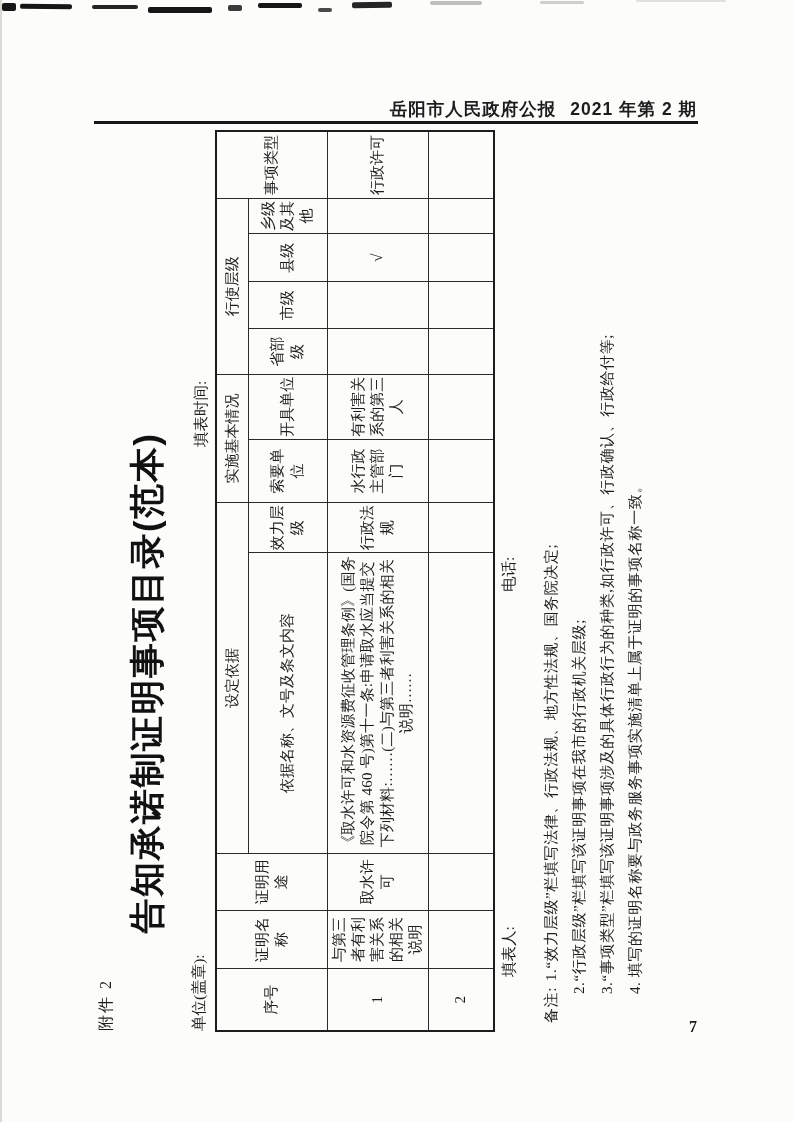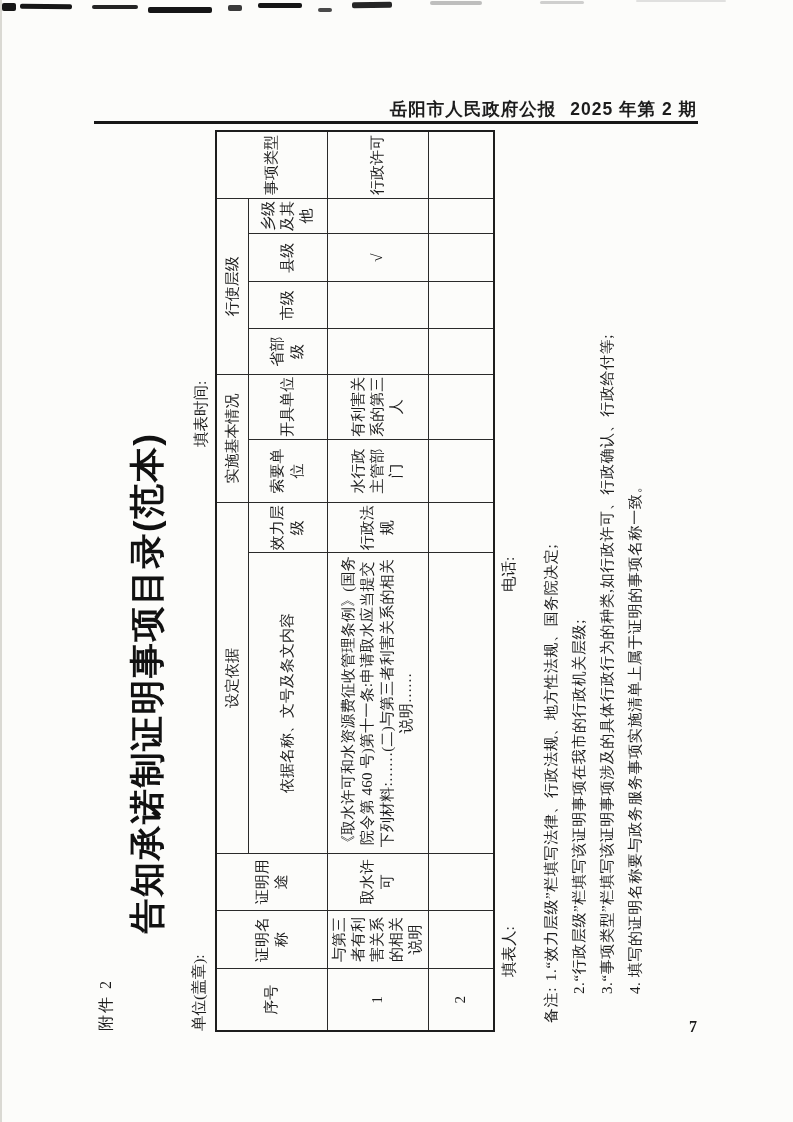--- a/index.html
+++ b/index.html
@@ -83,21 +83,21 @@
 <div class="smudge" style="left:148px;top:7px;width:64px;height:5.5px;"></div>
 <div class="smudge" style="left:228px;top:5px;width:14px;height:6px;background:#3a3a3a;"></div>
 <div class="smudge" style="left:258px;top:3px;width:44px;height:5px;"></div>
 <div class="smudge" style="left:318px;top:8px;width:14px;height:4px;background:#4a4a4a;"></div>
 <div class="smudge" style="left:352px;top:2px;width:40px;height:6px;transform:rotate(-1deg);background:#262626;"></div>
 <div class="smudge" style="left:430px;top:1px;width:52px;height:3.5px;background:#8a8a8a;opacity:.55;"></div>
 <div class="smudge" style="left:540px;top:1px;width:44px;height:3px;background:#9a9a9a;opacity:.45;"></div>
 <div class="smudge" style="left:636px;top:0;width:90px;height:2px;background:#ababab;opacity:.35;"></div>
 
 <div class="gz-header">
-  <span>岳阳市人民政府公报</span><span class="issue">2025 年第 2 期</span>
+  <span>岳阳市人民政府公报</span><span class="issue">2021 年第 2 期</span>
 </div>
 <div class="gz-rule"></div>
 <div class="page-num">7</div>
 
 <div class="sheet">
 
   <div class="attach">附件 2</div>
   <div class="form-title">告知承诺制证明事项目录(范本)</div>
   <div class="unit-line">单位(盖章):</div>
   <div class="fill-time">填表时间:</div>

